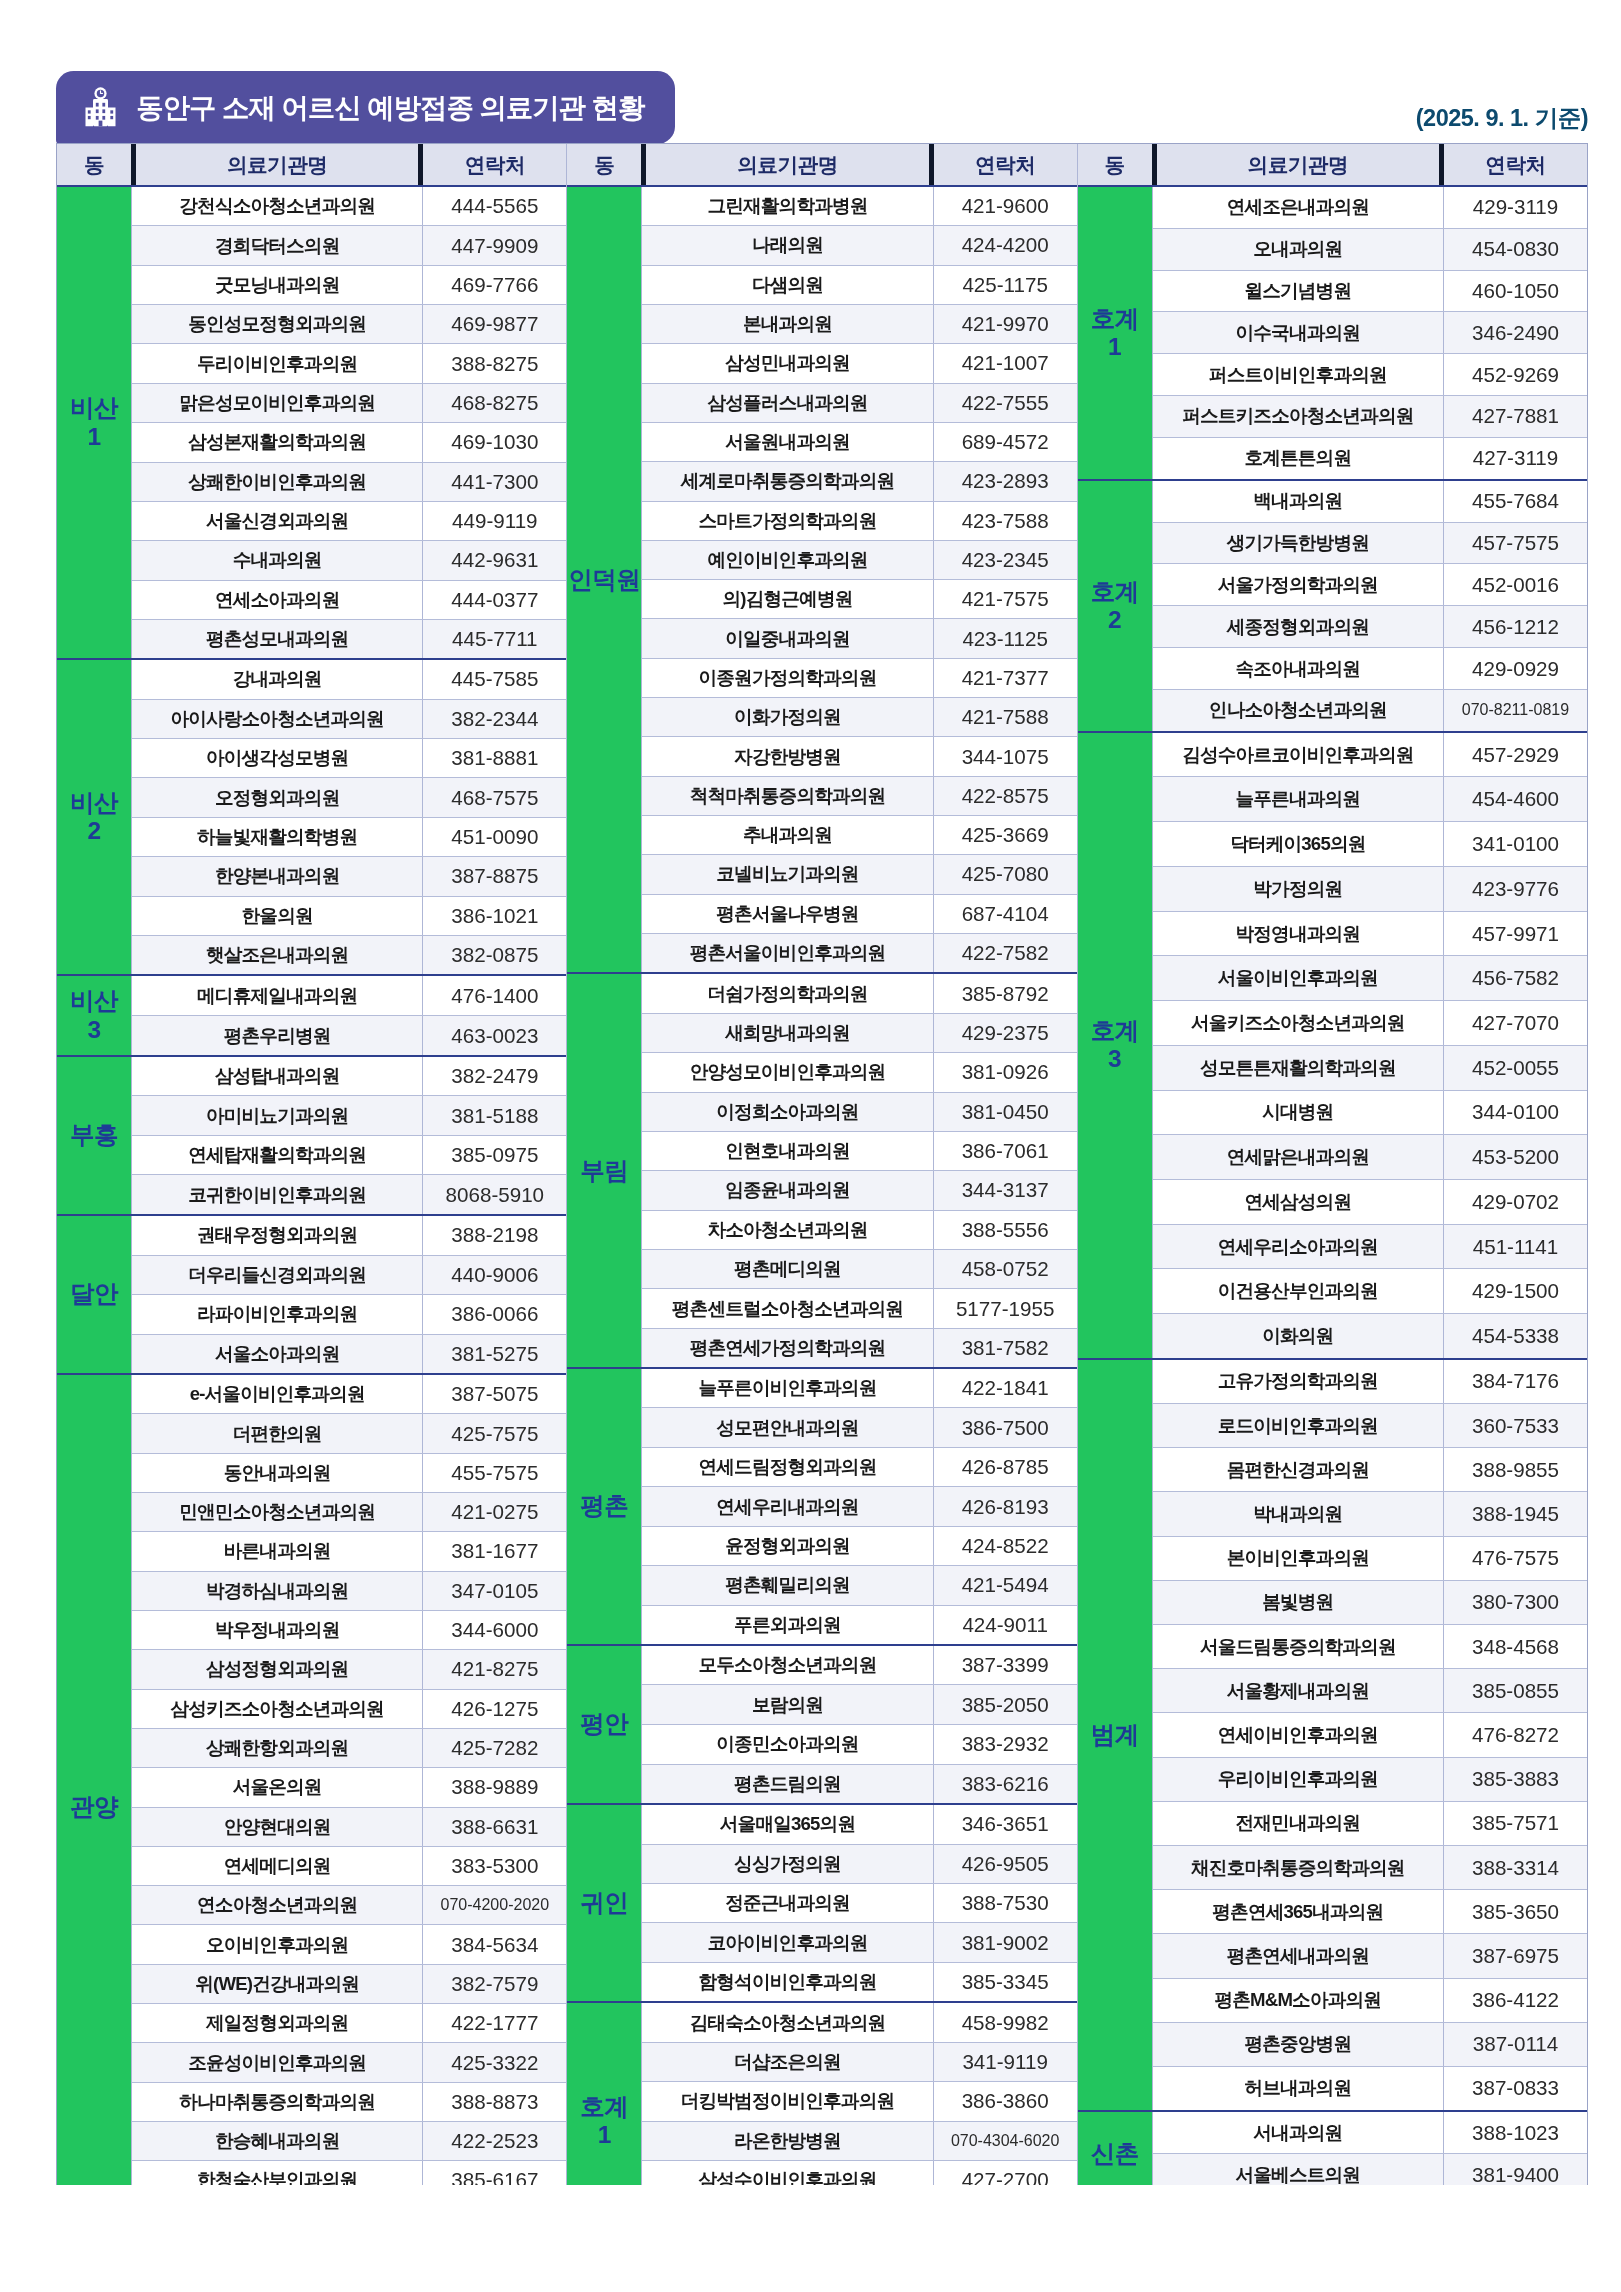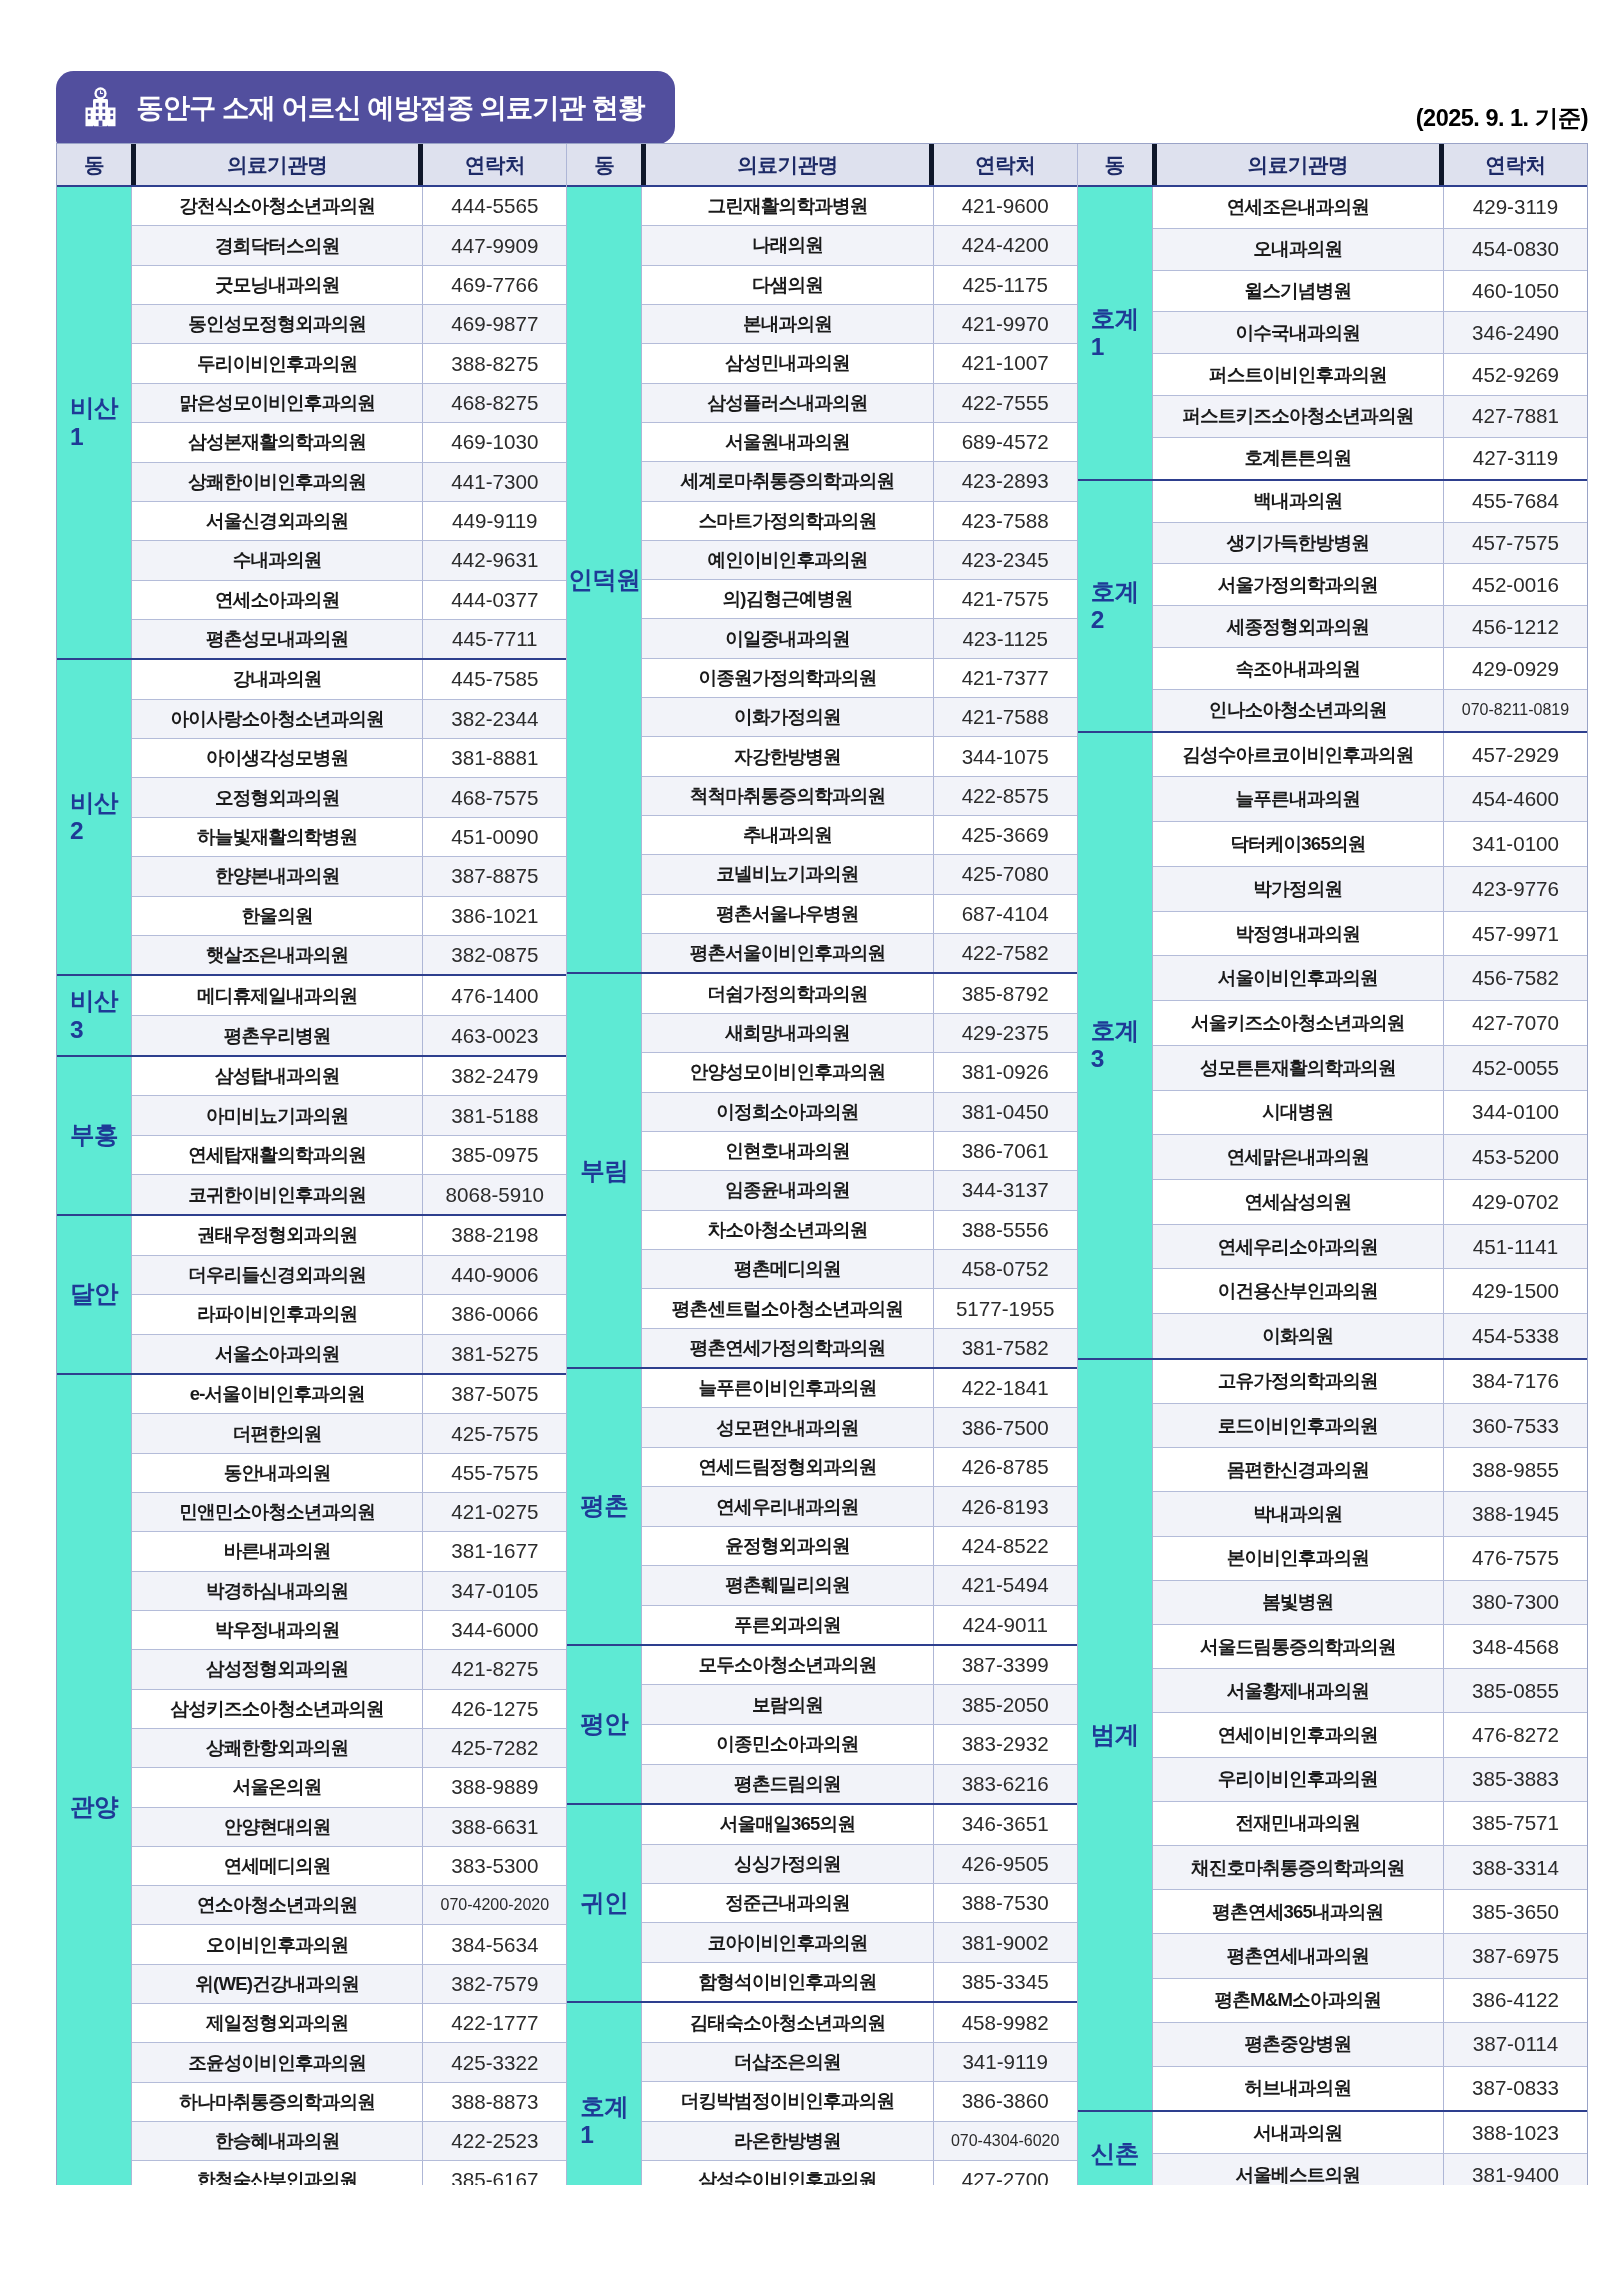--- a/index.html
+++ b/index.html
@@ -12,21 +12,21 @@
     position:absolute; left:56px; top:71px; width:619px; height:73px;
     background:#524f9e; border-radius:17.6px 17.6px 17.6px 3.9px;
     display:flex; align-items:center; gap:13.7px; padding:0 21.6px; box-sizing:border-box;
   }
   .banner .icon { width:45px; height:45px; flex:none; display:flex; }
   .banner .title {
     color:#ffffff; font-size:27.4px; font-weight:700; letter-spacing:-1px; white-space:nowrap;
   }
   .date-note {
     position:absolute; right:33px; top:102px; font-size:23.5px; font-weight:600;
-    color:#000000; letter-spacing:-0.5px;
+    color:#0c4a6e; letter-spacing:-0.5px;
   }
   
   .vtable {
     position:absolute; left:56px; top:143px; width:1532px; height:2098px;
     display:flex; box-sizing:border-box;
     border:1px solid #9aa3c7; border-bottom:2.9px solid #2e3f8e;
   }
   .colgroup { flex:1 1 0; display:flex; flex-direction:column; min-width:0; }
   .colgroup + .colgroup { border-left:1px solid #aeb6d6; }
   .col-header {
@@ -38,22 +38,22 @@
     font-size:20.6px; font-weight:700; color:#1d2a66; letter-spacing:-0.5px;
   }
   .hc + .hc { border-left:5px solid #0f172a; }
   .hc-dong { width:74px; flex:none; }
   .hc-name { flex:1; }
   .hc-phone { width:143px; flex:none; }
   .groups { flex:1; display:flex; flex-direction:column; min-height:0; }
   .group { display:flex; min-height:0; }
   .group + .group { border-top:2.9px solid #2e3f8e; }
   .dong {
-    width:74px; flex:none; background:#5eead4; border-right:1px solid #aeb6d6;
-    display:flex; align-items:center; justify-content:center; 
+    width:74px; flex:none; background:#22c55e; border-right:1px solid #aeb6d6;
+    display:flex; align-items:center; justify-content:center; text-align:center;
     font-size:24.5px; font-weight:700; color:#1e3a96; white-space:pre-line;
     line-height:1.15; letter-spacing:-0.5px;
   }
   .rows { flex:1; display:flex; flex-direction:column; min-width:0; }
   .row { flex:1 1 0; display:flex; min-height:0; background:#ffffff; }
   .row + .row { border-top:1px solid #b4bcd9; }
   .row:nth-child(even) { background:#f2f3f9; }
   .cell-name {
     flex:1; border-right:1px solid #aeb6d6; display:flex; align-items:center;
     justify-content:center; font-size:18.6px; font-weight:700; color:#1a1a1a;

